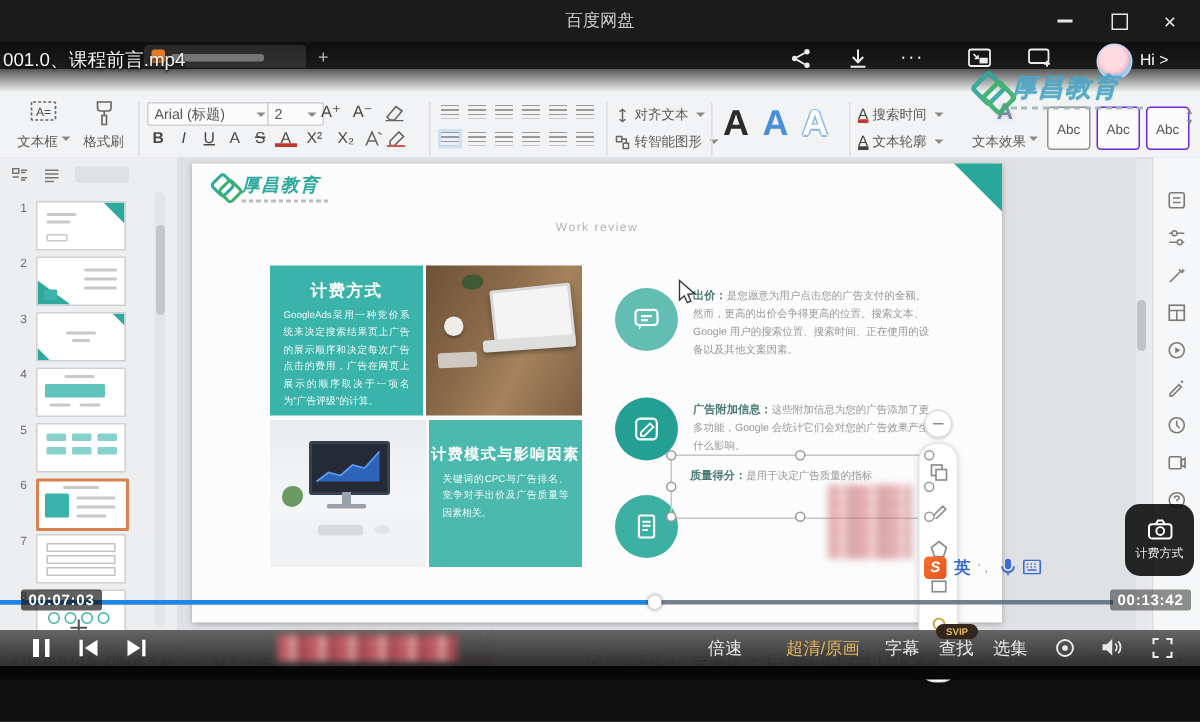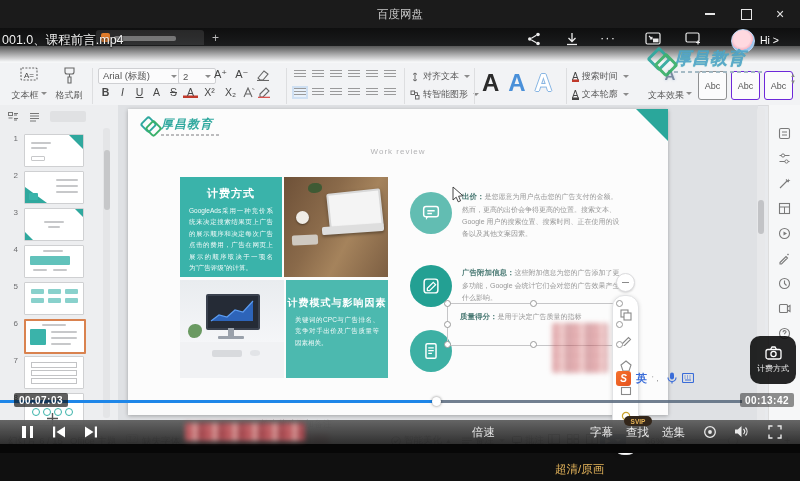--- a/index.html
+++ b/index.html
@@ -719,21 +719,21 @@
   </div>
   <div class="abs" style="left:84px;top:426px;z-index:55;">
     <svg width="14" height="12" viewBox="0 0 14 12">
         <rect x="10.8" y="0.5" width="2.2" height="11" fill="#fff"></rect>
         <polygon points="1,0.5 9.5,6 1,11.5" fill="#fff"></polygon>
       </svg>
   </div>
   <div class="abs censor" style="left:185px;top:423px;width:120px;height:18px;z-index:55;"></div>
 
   <span class="abs pclabel" style="left:472px;top:425px;z-index:55;">倍速</span>
-  <span class="abs pclabel gold" style="left:555px;top:425px;z-index:55;margin-top:37px;">超清/原画</span>
+  <span class="abs pclabel gold" style="left:524px;top:425px;z-index:55;">超清/原画</span>
   <span class="abs pclabel" style="left:590px;top:425px;z-index:55;">字幕</span>
   <span class="svip">SVIP</span>
   <span class="abs pclabel" style="left:626px;top:425px;z-index:55;">查找</span>
   <span class="abs pclabel" style="left:662px;top:425px;z-index:55;">选集</span>
   <div class="abs" style="left:703px;top:425px;z-index:55;">
     <svg width="14" height="14" viewBox="0 0 14 14">
         <circle cx="7" cy="7" r="5.3" fill="none" stroke="#e9e9e9" stroke-width="1.3"></circle>
         <circle cx="7" cy="7" r="1.9" fill="#e9e9e9"></circle>
       </svg>
   </div>

